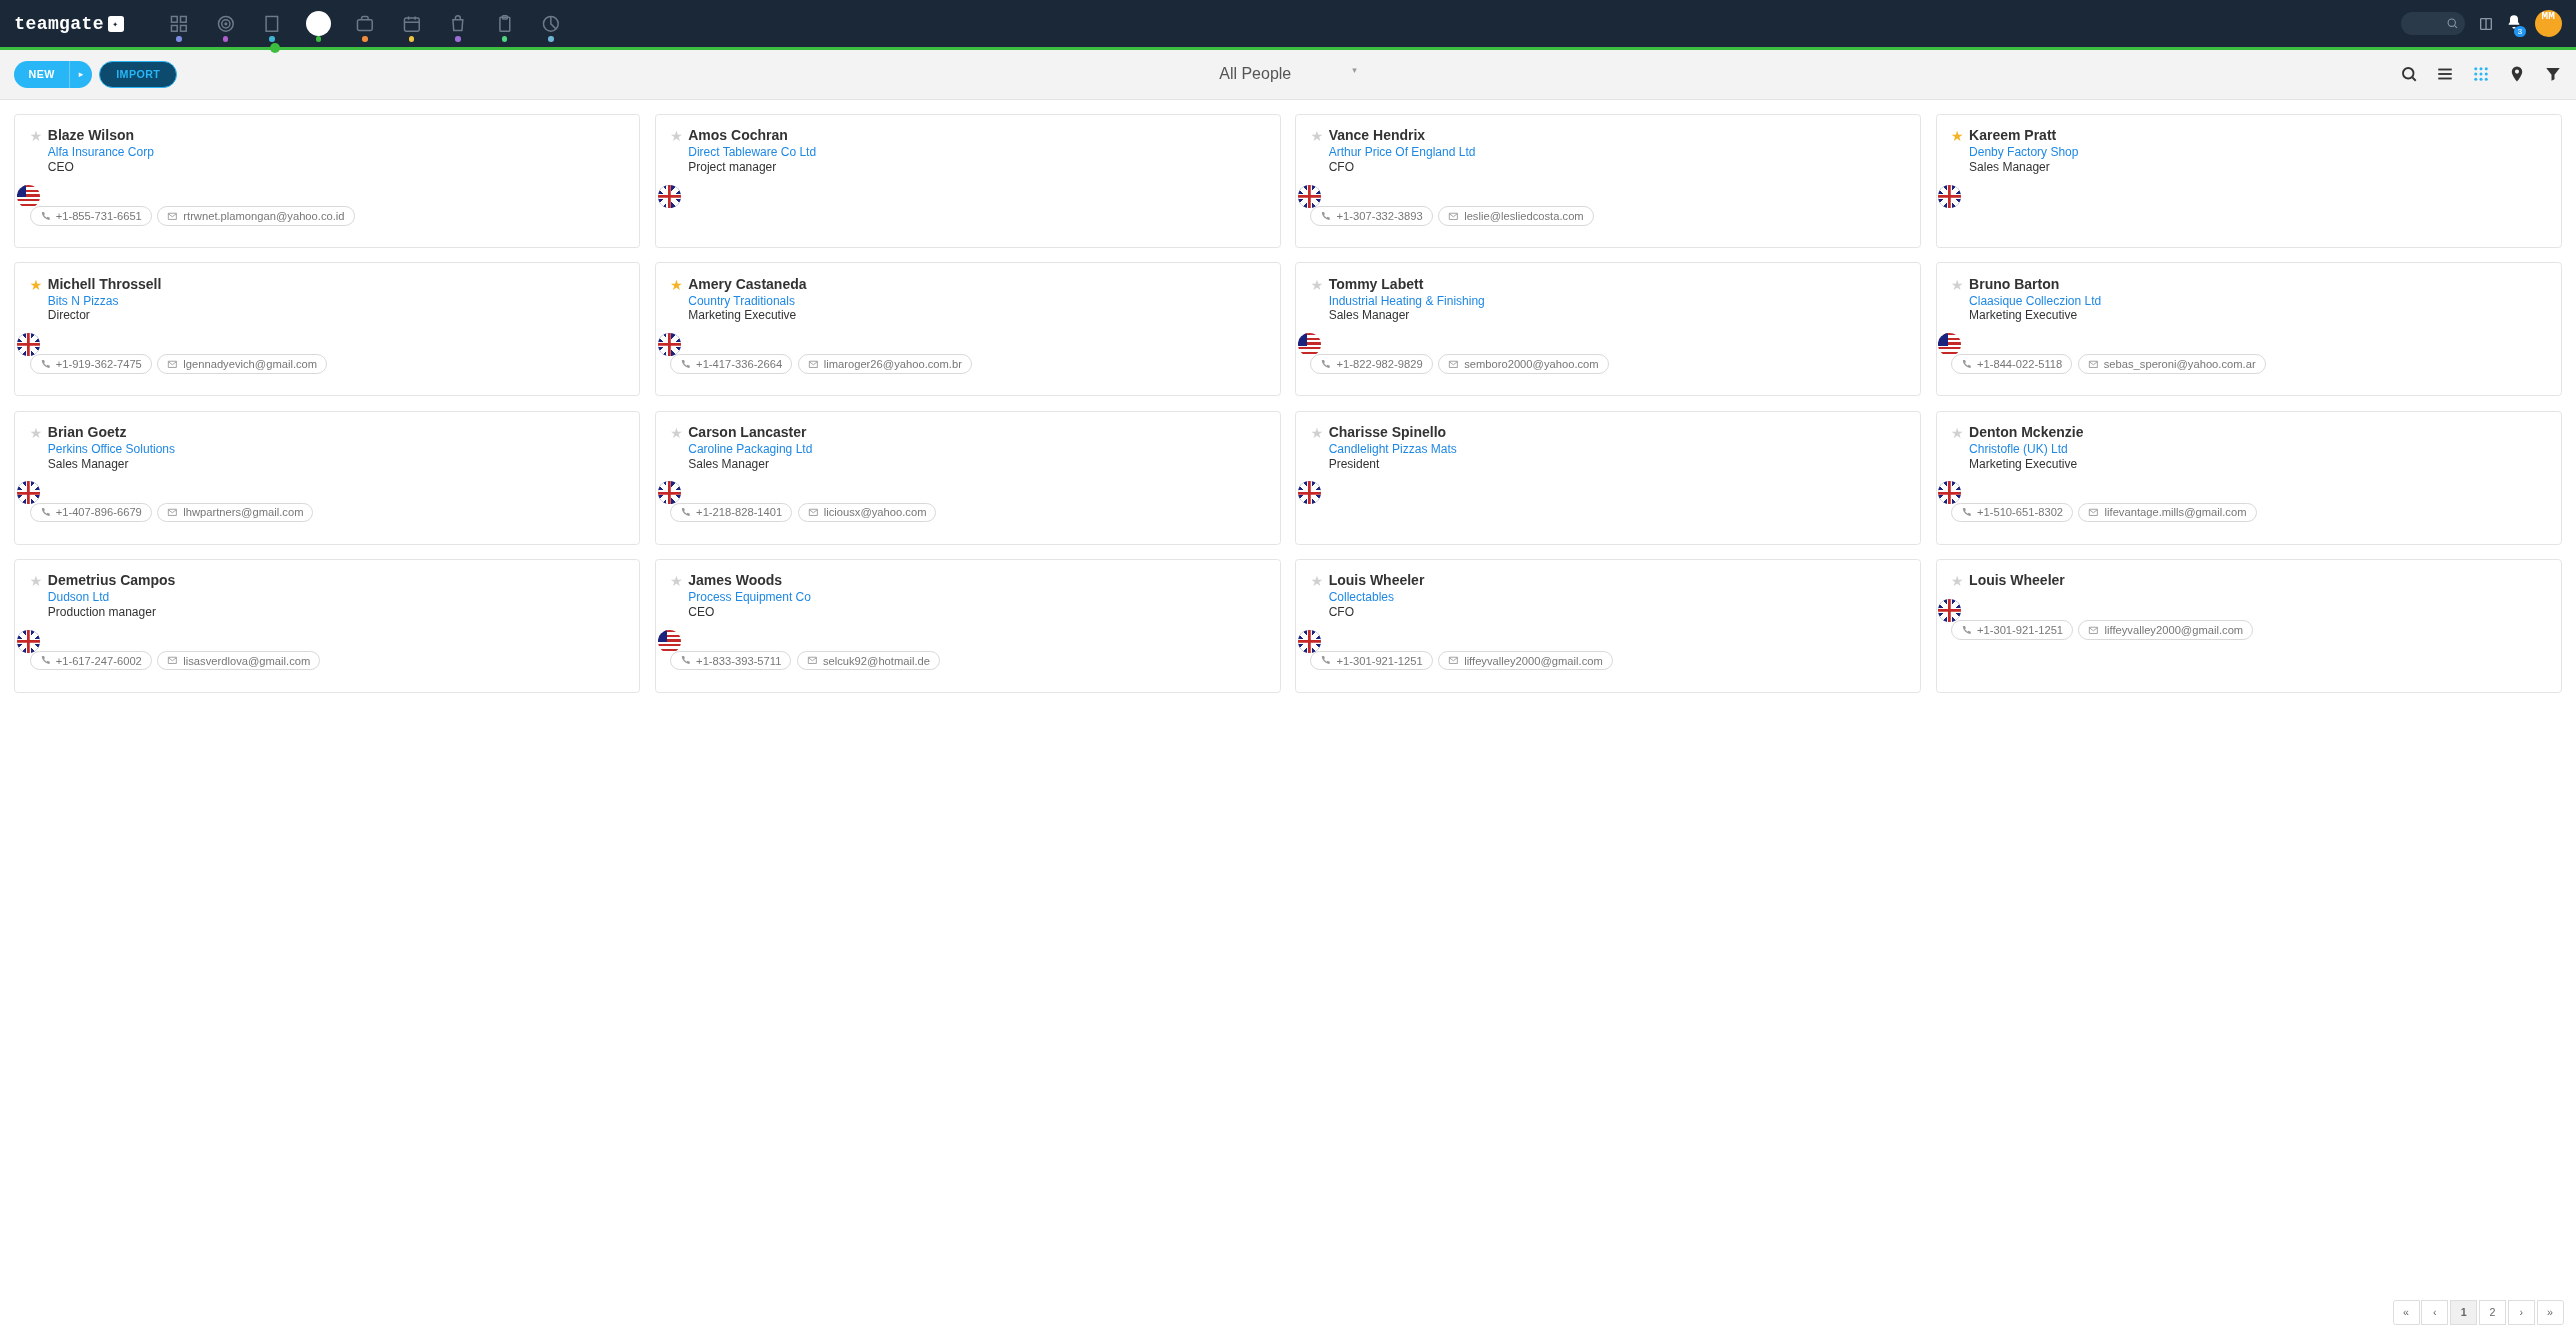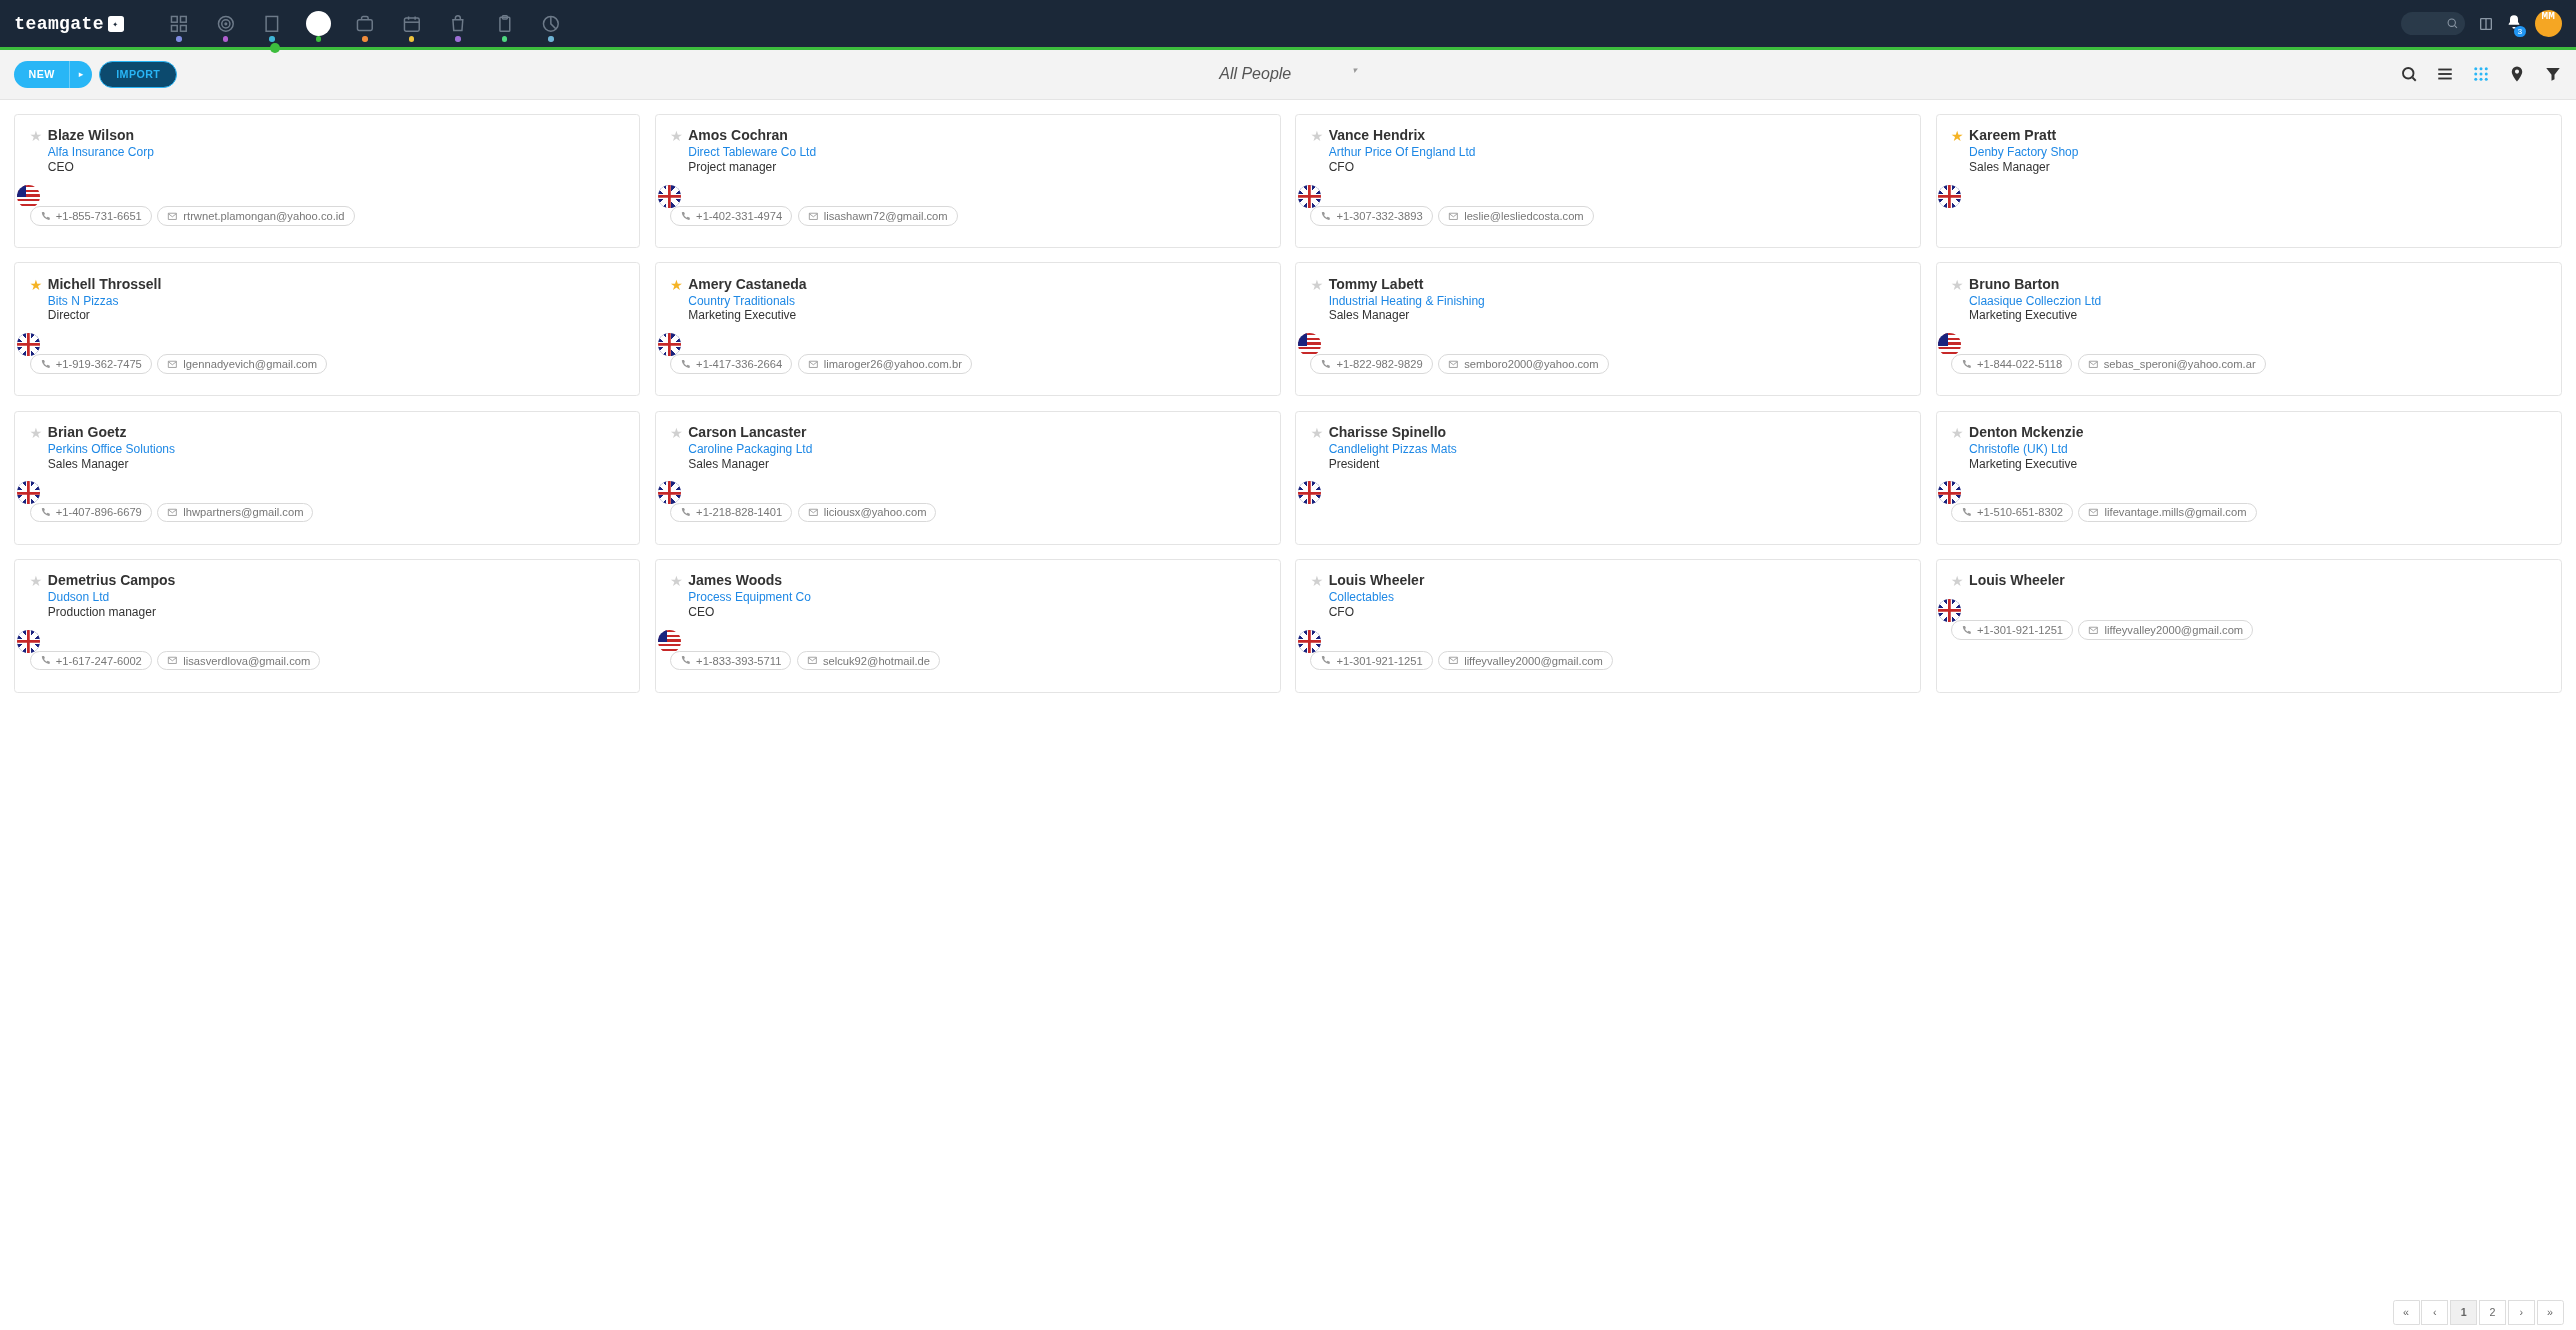--- a/index.html
+++ b/index.html
@@ -24,21 +24,21 @@
   .avatar { width: 27px; height: 27px; border-radius: 50%; background: #f5a623; color: #fff; display: flex; align-items: flex-start; justify-content: center; font-weight: 600; font-size: 11px; cursor: pointer; }
 
   .green-line { height: 2.7px; background: #3dbd3d; position: relative; }
   .green-bulb { position: absolute; left: 270px; top: -3.6px; width: 9.8px; height: 9.8px; background: #3dbd3d; border-radius: 50%; }
 
   
   .toolbar { background: #f3f3f3; border-bottom: 0.9px solid #e4e4e4; height: 50px; display: flex; align-items: center; padding: 0 14.3px; }
   .btn-new { background: #29b6f6; color: #fff; border: none; border-radius: 14.3px 0 0 14.3px; height: 27px; padding: 0 14.3px; font-weight: 700; font-size: 10.7px; letter-spacing: 0.4px; cursor: pointer; }
   .btn-new-caret { background: #29b6f6; color: #fff; border: none; border-left: 0.9px solid rgba(255,255,255,0.3); border-radius: 0 14.3px 14.3px 0; height: 27px; width: 23px; cursor: pointer; font-size: 9px; }
   .btn-import { margin-left: 7.2px; background: #0c4a6e; color: #29b6f6; border: 0.9px solid #29b6f6; border-radius: 14.3px; height: 27px; padding: 0 16px; font-weight: 700; font-size: 10.7px; letter-spacing: 0.4px; cursor: pointer; }
-  .toolbar-title { position: absolute; left: 50%; transform: translateX(-50%); font-size: 16px; color: #555; cursor: pointer; display: flex; align-items: flex-start; gap: 61px; font-style: italic; }
+  .toolbar-title { position: absolute; left: 50%; transform: translateX(-50%); font-size: 16px; color: #555; cursor: pointer; display: flex; align-items: flex-start; gap: 61px; }
   .toolbar-title .caret { font-size: 9px; color: #999; }
   .toolbar-right { margin-left: auto; display: flex; align-items: center; gap: 18px; }
   .toolbar-right .ticon { width: 18px; height: 18px; color: #333; cursor: pointer; }
   .toolbar-right .ticon.active { color: #29b6f6; }
 
   
   .grid { display: grid; grid-template-columns: repeat(4, 1fr); gap: 14.3px; padding: 14.3px; }
   .card { border: 0.9px solid #e4e4e4; border-radius: 3.6px; padding: 12.5px 14.3px; position: relative; min-height: 134px; }
   .card-head { display: flex; align-items: flex-start; }
   .star { color: #d0d0d0; font-size: 14.3px; margin-right: 5.4px; cursor: pointer; line-height: 1; margin-top: 1.8px; }
@@ -254,35 +254,20 @@
     <div class="card">
       <div class="card-head">
         <span class="star">★</span>
         <div>
           <div class="card-name">Amos Cochran</div>
           <div class="card-company">Direct Tableware Co Ltd</div>
           <div class="card-role">Project manager</div>
         </div>
       </div>
       <div class="flag flag-uk"></div>
-      <div class="chips">
-        <div class="chip">
-          <svg viewBox="0 0 24 24" fill="currentColor">
-            <path d="M6 2h3l2 5-2 2a12 12 0 0 0 6 6l2-2 5 2v3a2 2 0 0 1-2 2A18 18 0 0 1 4 4a2 2 0 0 1 2-2z"></path>
-          </svg>
-          <span>+1-402-331-4974</span>
-        </div>
-        <div class="chip">
-          <svg viewBox="0 0 24 24" fill="currentColor">
-            <path d="M3 5h18v14H3z" fill="none" stroke="currentColor" stroke-width="2"></path>
-            <path d="M3 6l9 7 9-7" fill="none" stroke="currentColor" stroke-width="2"></path>
-          </svg>
-          <span>lisashawn72@gmail.com</span>
-        </div>
-      </div>
     </div>
     <div class="card">
       <div class="card-head">
         <span class="star">★</span>
         <div>
           <div class="card-name">Vance Hendrix</div>
           <div class="card-company">Arthur Price Of England Ltd</div>
           <div class="card-role">CFO</div>
         </div>
       </div>

